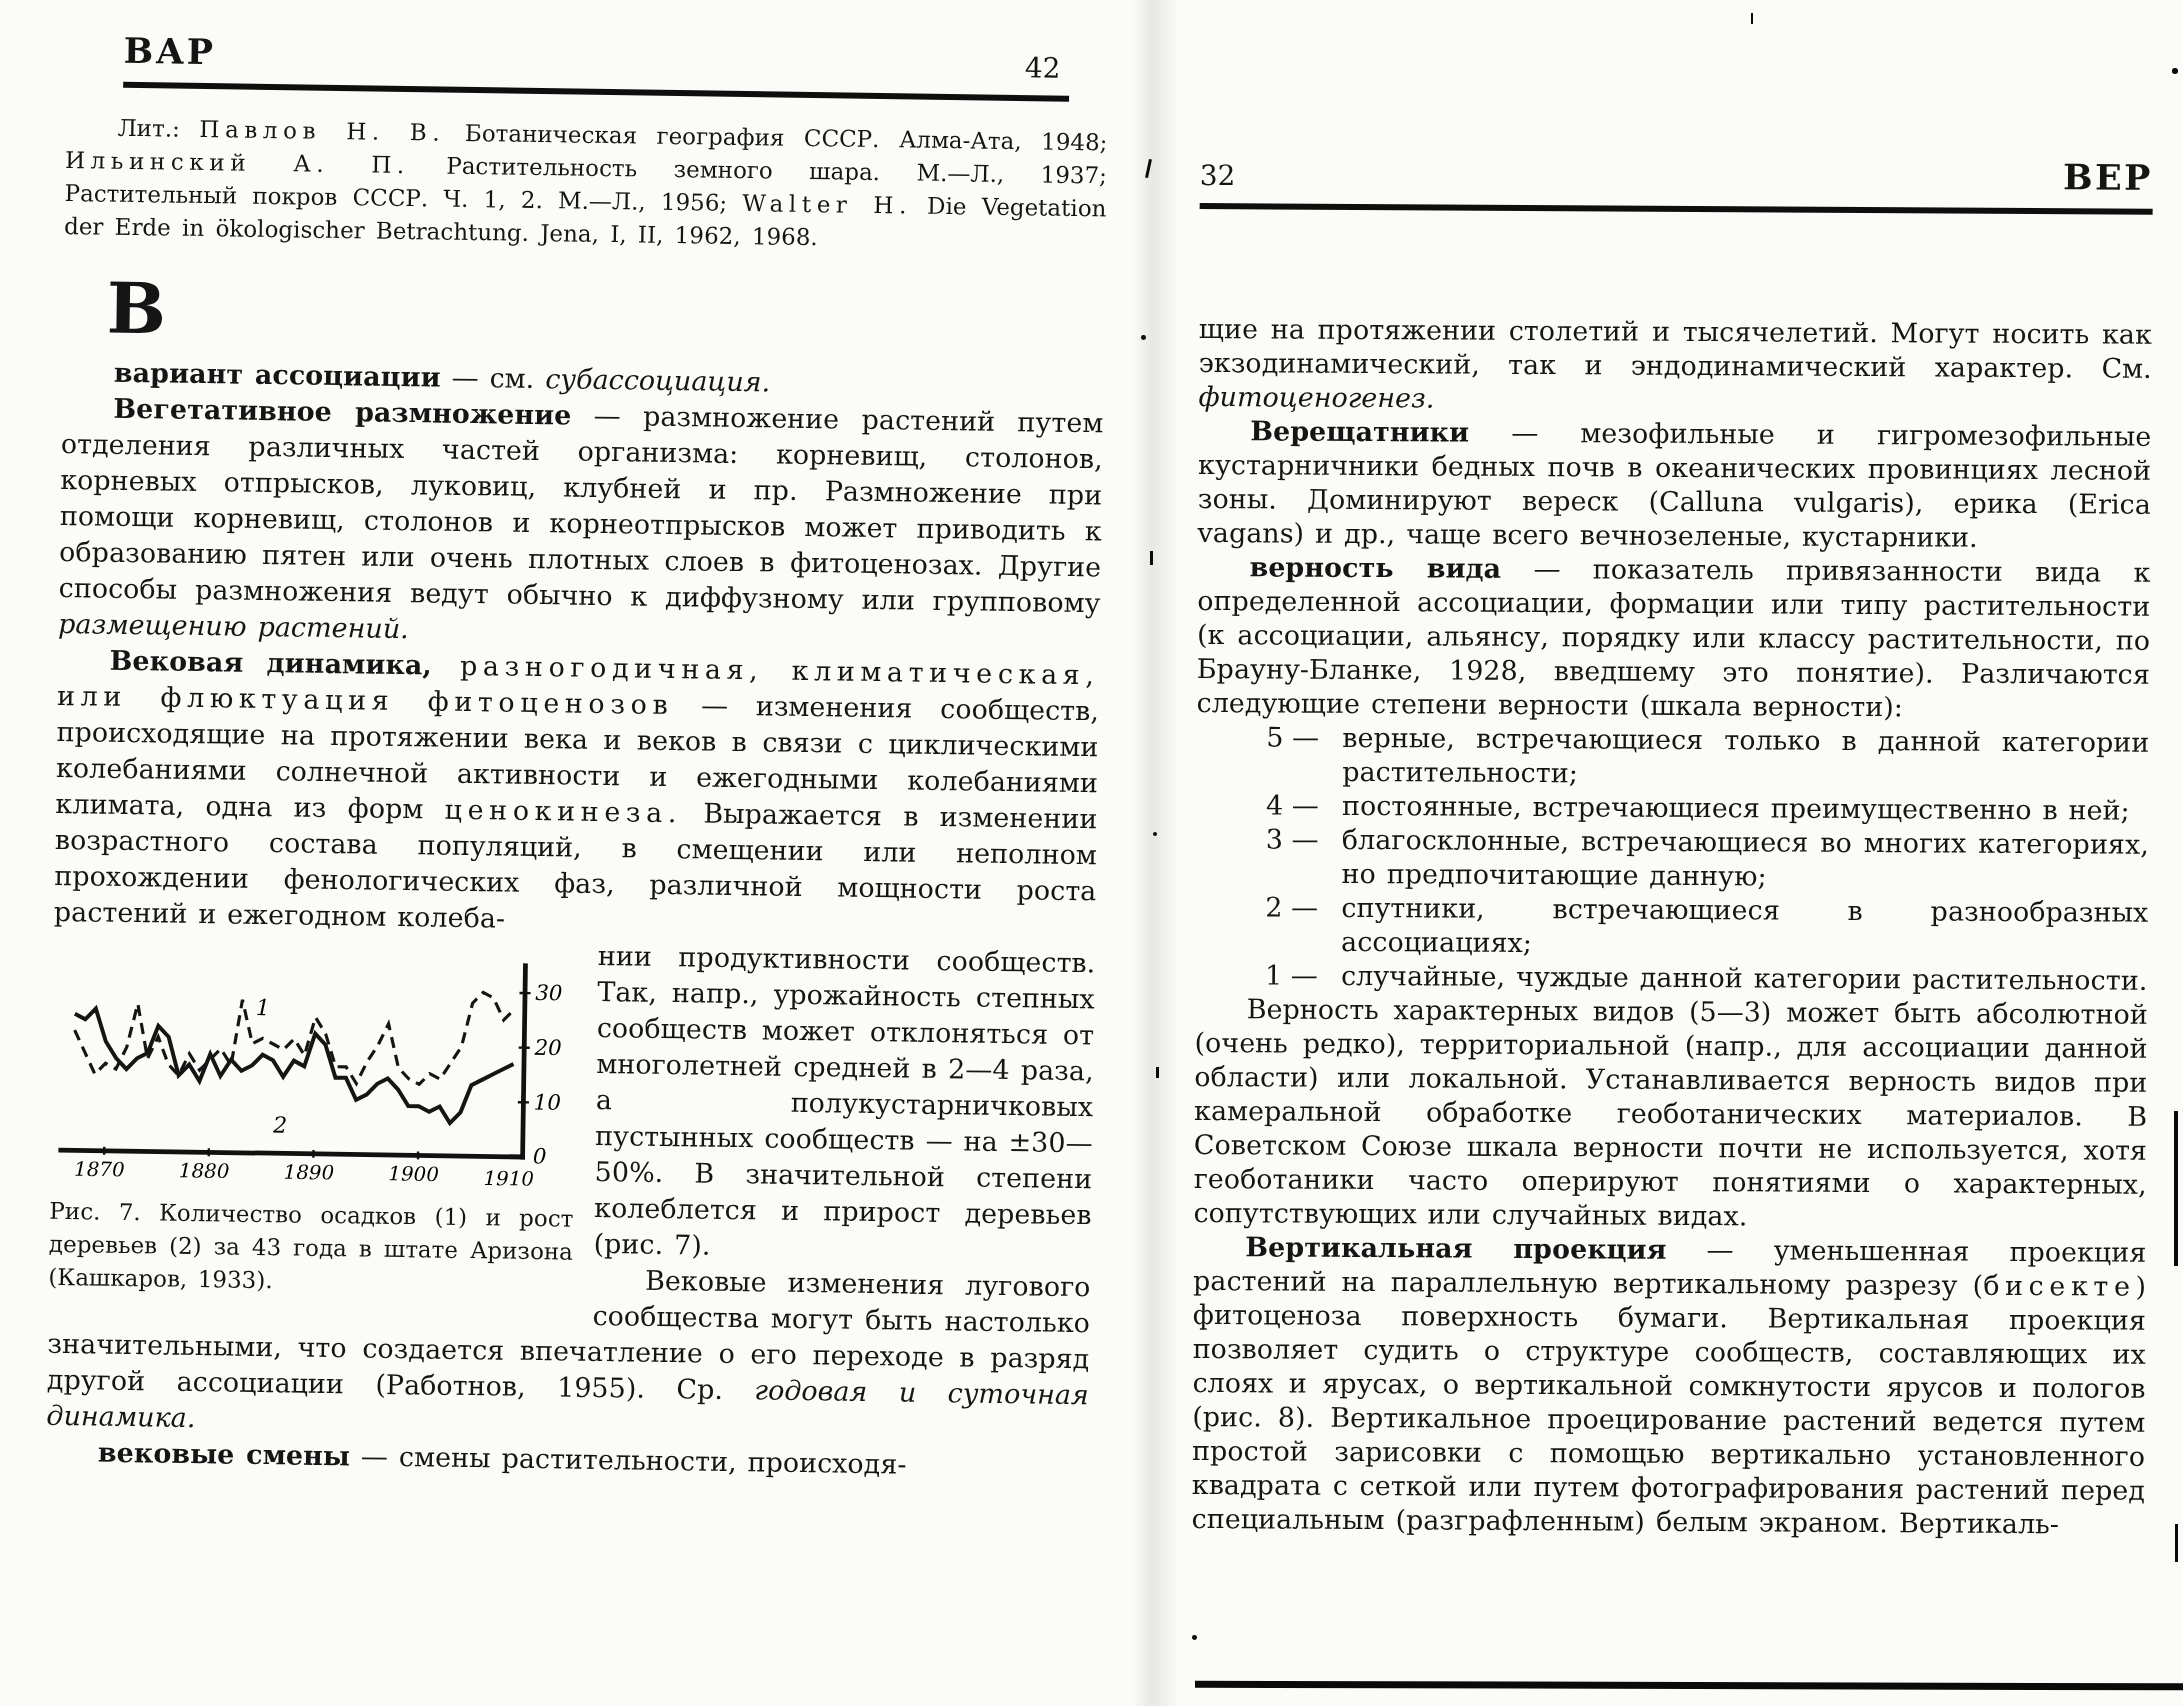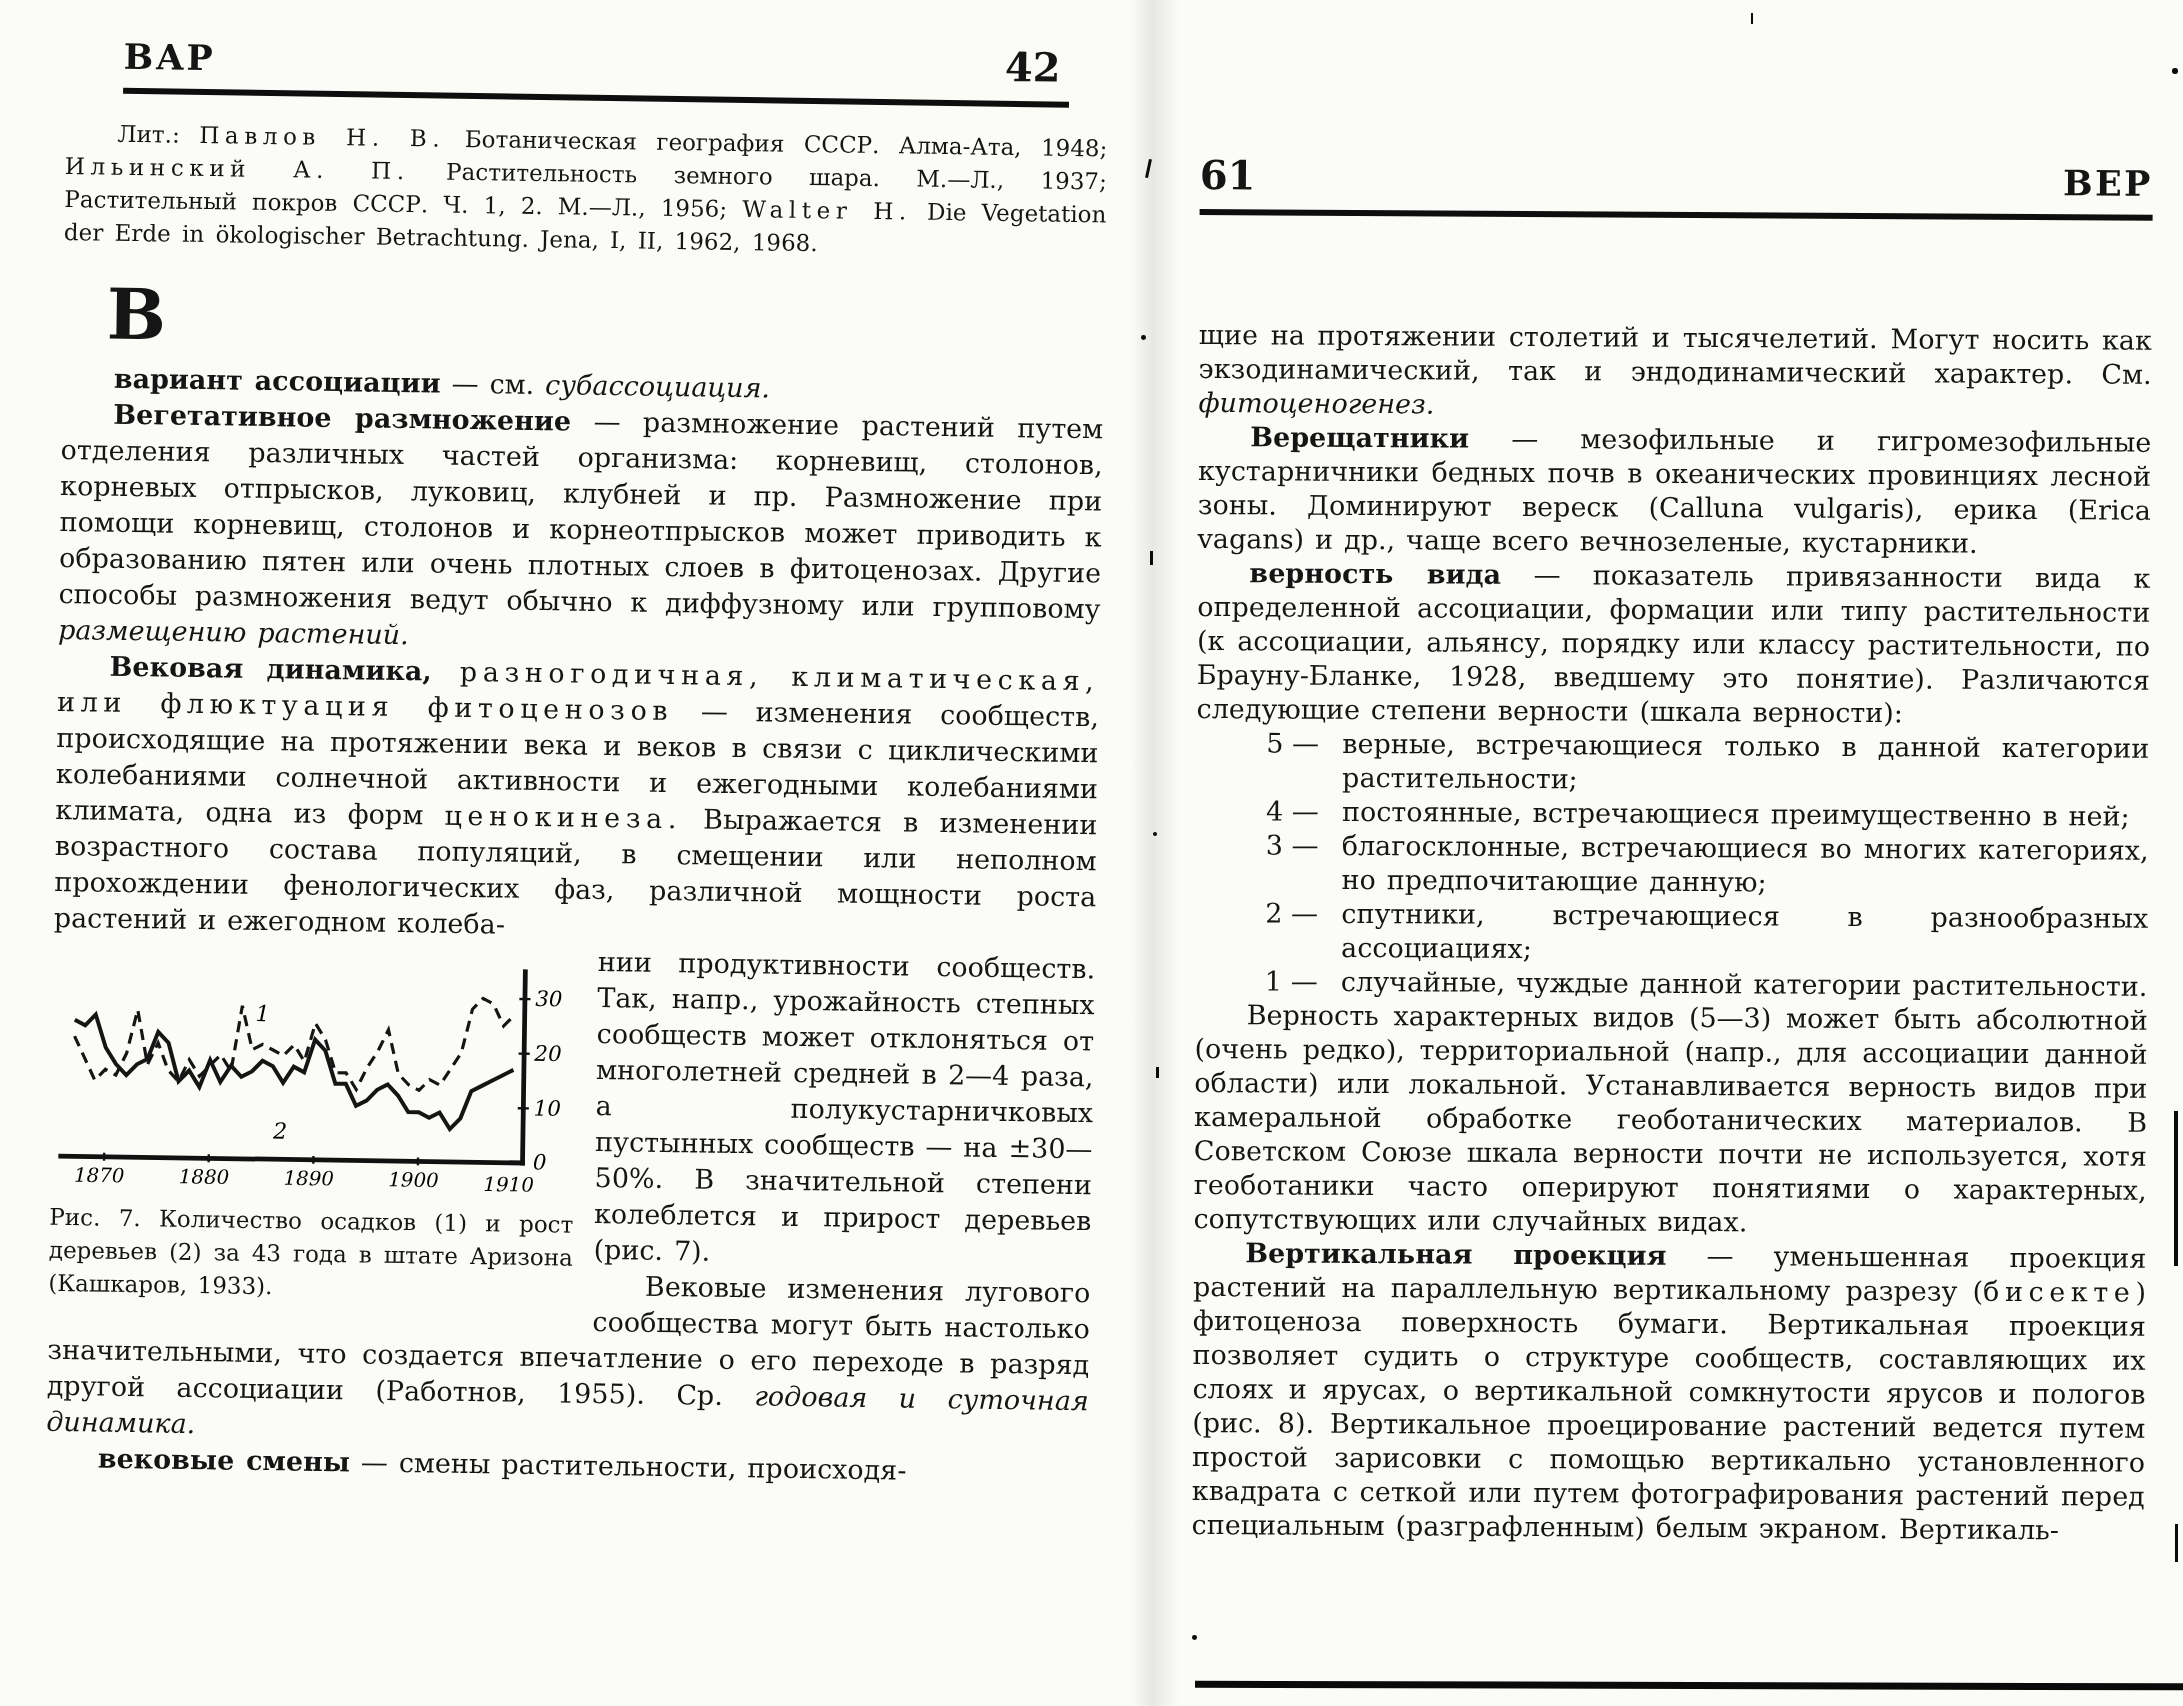--- a/index.html
+++ b/index.html
@@ -8,21 +8,21 @@
     background:#fbfbf8;
     font-family:"DejaVu Serif","Liberation Serif",serif;
     color:#151515;
   }
   .page { position:absolute; }
   .page-left  { left:67px;  top:29px;  width:1042px; transform:rotate(0.85deg); transform-origin:0 0; }
   .page-right { left:1200px; top:151px; width:953px; transform:rotate(0.35deg); transform-origin:0 0; }
 
   .header-row { display:flex; justify-content:space-between; align-items:flex-end; }
   .running-head { font-size:35px; font-weight:700; letter-spacing:2.4px; }
-  .page-num { font-size:40px;font-weight:bold; }
+  .page-num { font-size:28px; }
   .page-left .header-row { padding:0 48px 0 57px; }
   .rule { height:5.6px; background:#0e0e0e; margin-top:11px; }
   .page-left .rule { margin-left:57px; width:946px; }
   .page-right .rule { width:953px; }
 
   .lit {
     font-size:23px; line-height:33px; text-align:justify; text-indent:52px;
     margin:24px 0 0 0; word-spacing:4px;
   }
   .section-letter { font-size:70px; line-height:1; font-weight:700; margin:30px 0 11px 44px; }
@@ -117,21 +117,21 @@
 
   <p class="para">нии продуктивности сообществ. Так, напр., урожайность степных сообществ может отклоняться от многолетней средней в 2—4 раза, а полукустарничковых пустынных сообществ — на ±30—50%. В значительной степени колеблется и прирост деревьев (рис. 7).</p>
 
   <p class="para indent"><span>Вековые изменения лугового сообщества могут быть настолько значительными, что создается впечатление о его переходе в разряд другой ассоциации (Работнов, 1955). Ср. </span><span class="it">годовая и суточная динамика.</span></p>
 
   <p class="para indent"><span class="term">вековые смены</span><span> — смены растительности, происходя-</span></p>
 </div>
 
 <div class="page page-right">
   <div class="header-row">
-    <span class="page-num">61</span>
+    <span class="page-num">32</span>
     <span class="running-head">ВЕР</span>
   </div>
   <div class="rule"></div>
   <div style="height:103px"></div>
 
   <p class="para"><span>щие на протяжении столетий и тысячелетий. Могут носить как экзодинамический, так и эндодинамический характер. См. </span><span class="it">фитоценогенез.</span></p>
 
   <p class="para indent"><span class="term">Верещатники</span><span> — мезофильные и гигромезофильные кустарничники бедных почв в океанических провинциях лесной зоны. Доминируют вереск (Calluna vulgaris), ерика (Erica vagans) и др., чаще всего вечнозеленые, кустарники.</span></p>
 
   <p class="para indent"><span class="term">верность вида</span><span> — показатель привязанности вида к определенной ассоциации, формации или типу растительности (к ассоциации, альянсу, порядку или классу растительности, по Брауну-Бланке, 1928, введшему это понятие). Различаются следующие степени верности (шкала верности):</span></p>

